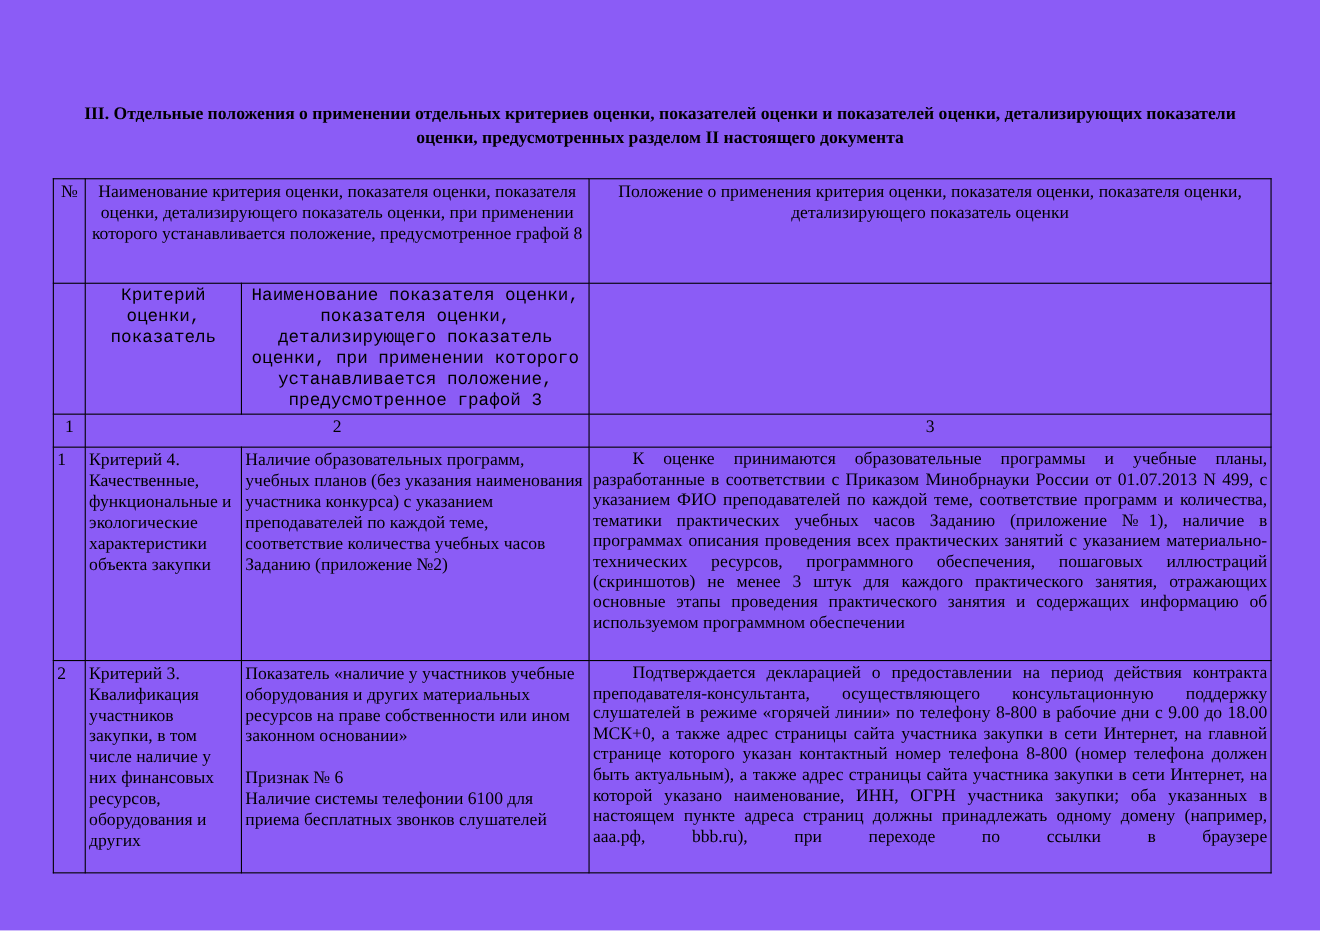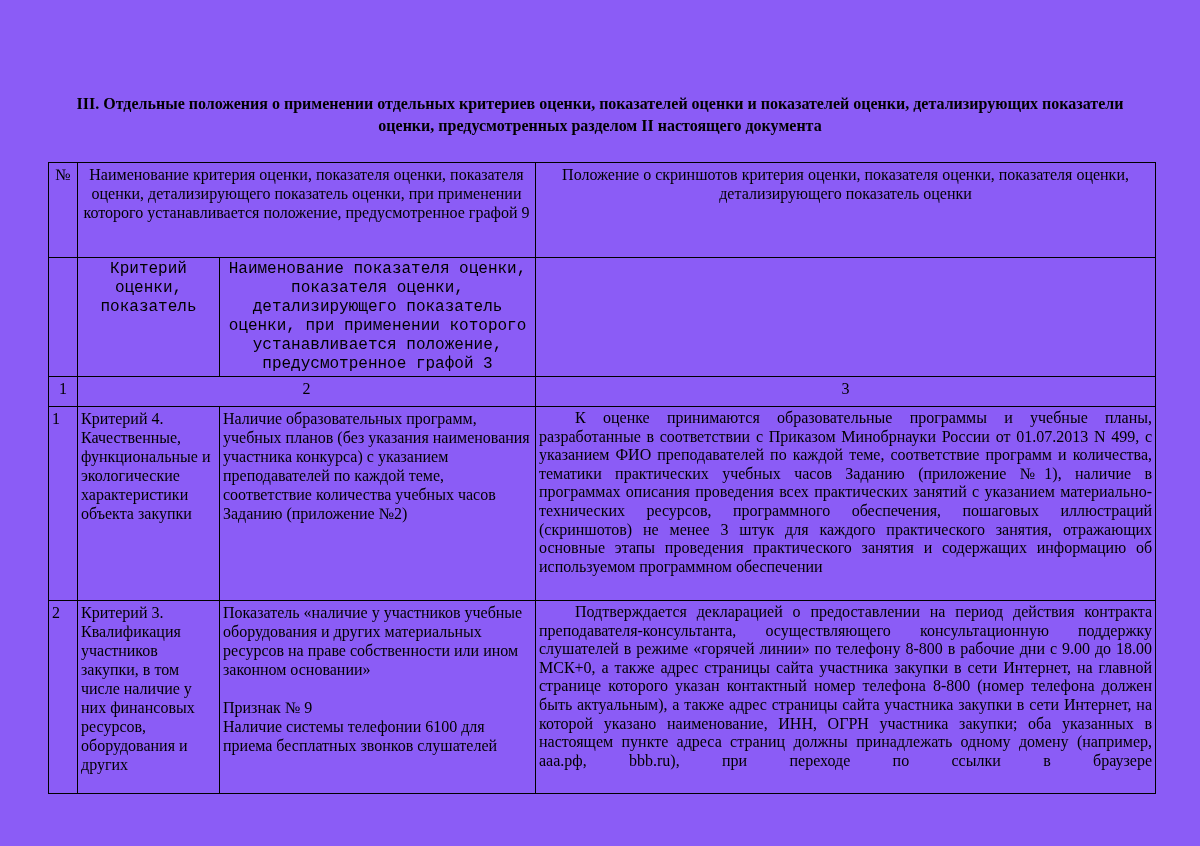--- a/index.html
+++ b/index.html
@@ -77,22 +77,22 @@
     <colgroup>
       <col class="c-num">
       <col class="c-crit">
       <col class="c-ind">
       <col class="c-prov">
     </colgroup>
 
     <tbody>
         <tr class="hr1">
       <td class="hcell">№</td>
-      <td class="hcell" colspan="2">Наименование критерия оценки, показателя оценки, показателя оценки, детализирующего показатель оценки, при применении которого устанавливается положение, предусмотренное графой 9</td>
-      <td class="hcell">Положение о скриншотов критерия оценки, показателя оценки, показателя оценки, детализирующего показатель оценки</td>
+      <td class="hcell" colspan="2">Наименование критерия оценки, показателя оценки, показателя оценки, детализирующего показатель оценки, при применении которого устанавливается положение, предусмотренное графой 8</td>
+      <td class="hcell">Положение о применения критерия оценки, показателя оценки, показателя оценки, детализирующего показатель оценки</td>
     </tr>
 
     <tr class="hr2">
       <td class="hcell"></td>
       <td class="hcell">Критерий оценки, показатель</td>
       <td class="hcell">Наименование показателя оценки, показателя оценки, детализирующего показатель оценки, при применении которого устанавливается положение, предусмотренное графой 3</td>
       <td class="hcell"></td>
     </tr>
 
     <tr class="numrow">
@@ -120,21 +120,21 @@
 
     <tr class="r2">
       <td class="numcell">2</td>
       <td>
         <div class="box-r2">Критерий 3. Квалификация участников закупки, в том числе наличие у них финансовых ресурсов, оборудования и других</div>
       </td>
       <td>
         <div class="box-r2">
           <div class="para">Показатель «наличие у участников учебные оборудования и других материальных ресурсов на праве собственности или ином законном основании»</div>
           <div class="para para-blank"></div>
-          <div class="para">Признак № 9</div>
+          <div class="para">Признак № 6</div>
           <div class="para">Наличие системы телефонии 6100 для приема бесплатных звонков слушателей</div>
         </div>
       </td>
       <td>
         <div class="box-r2">
           <div class="para prov-para prov-cut">Подтверждается декларацией о предоставлении на период действия контракта преподавателя-консультанта, осуществляющего консультационную поддержку слушателей в режиме «горячей линии» по телефону 8-800 в рабочие дни с 9.00 до 18.00 МСК+0, а также адрес страницы сайта участника закупки в сети Интернет, на главной странице которого указан контактный номер телефона 8-800 (номер телефона должен быть актуальным), а также адрес страницы сайта участника закупки в сети Интернет, на которой указано наименование, ИНН, ОГРН участника закупки; оба указанных в настоящем пункте адреса страниц должны принадлежать одному домену (например, aaa.рф, bbb.ru), при переходе по ссылки в браузере</div>
         </div>
       </td>
     </tr>
   </tbody>

